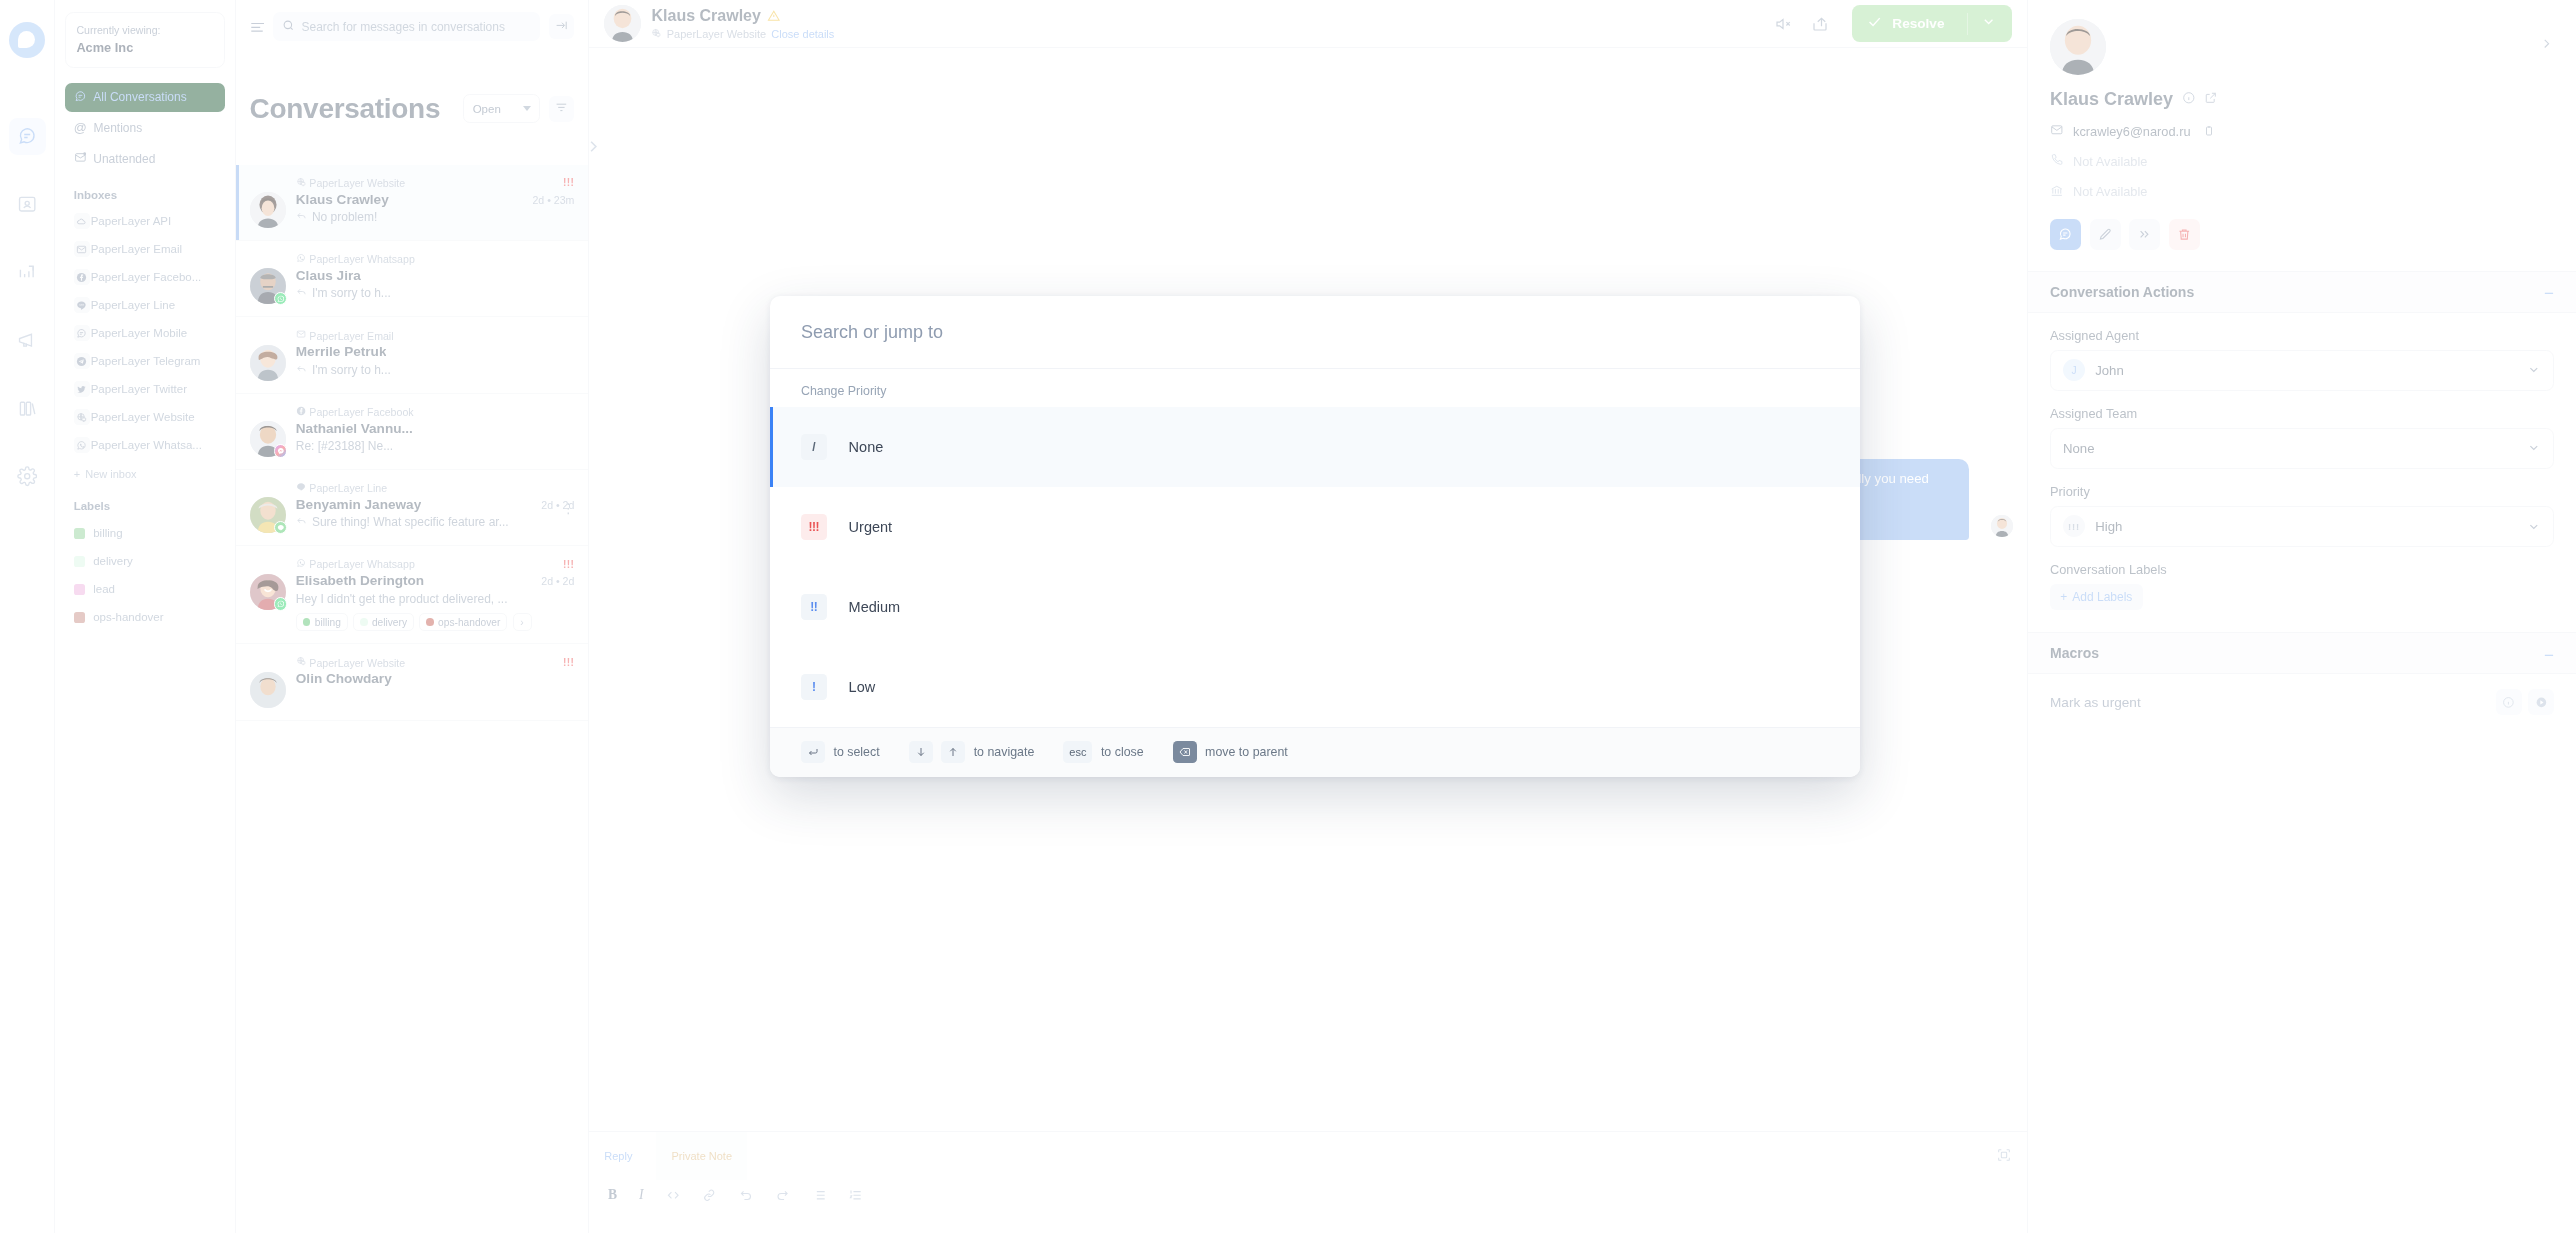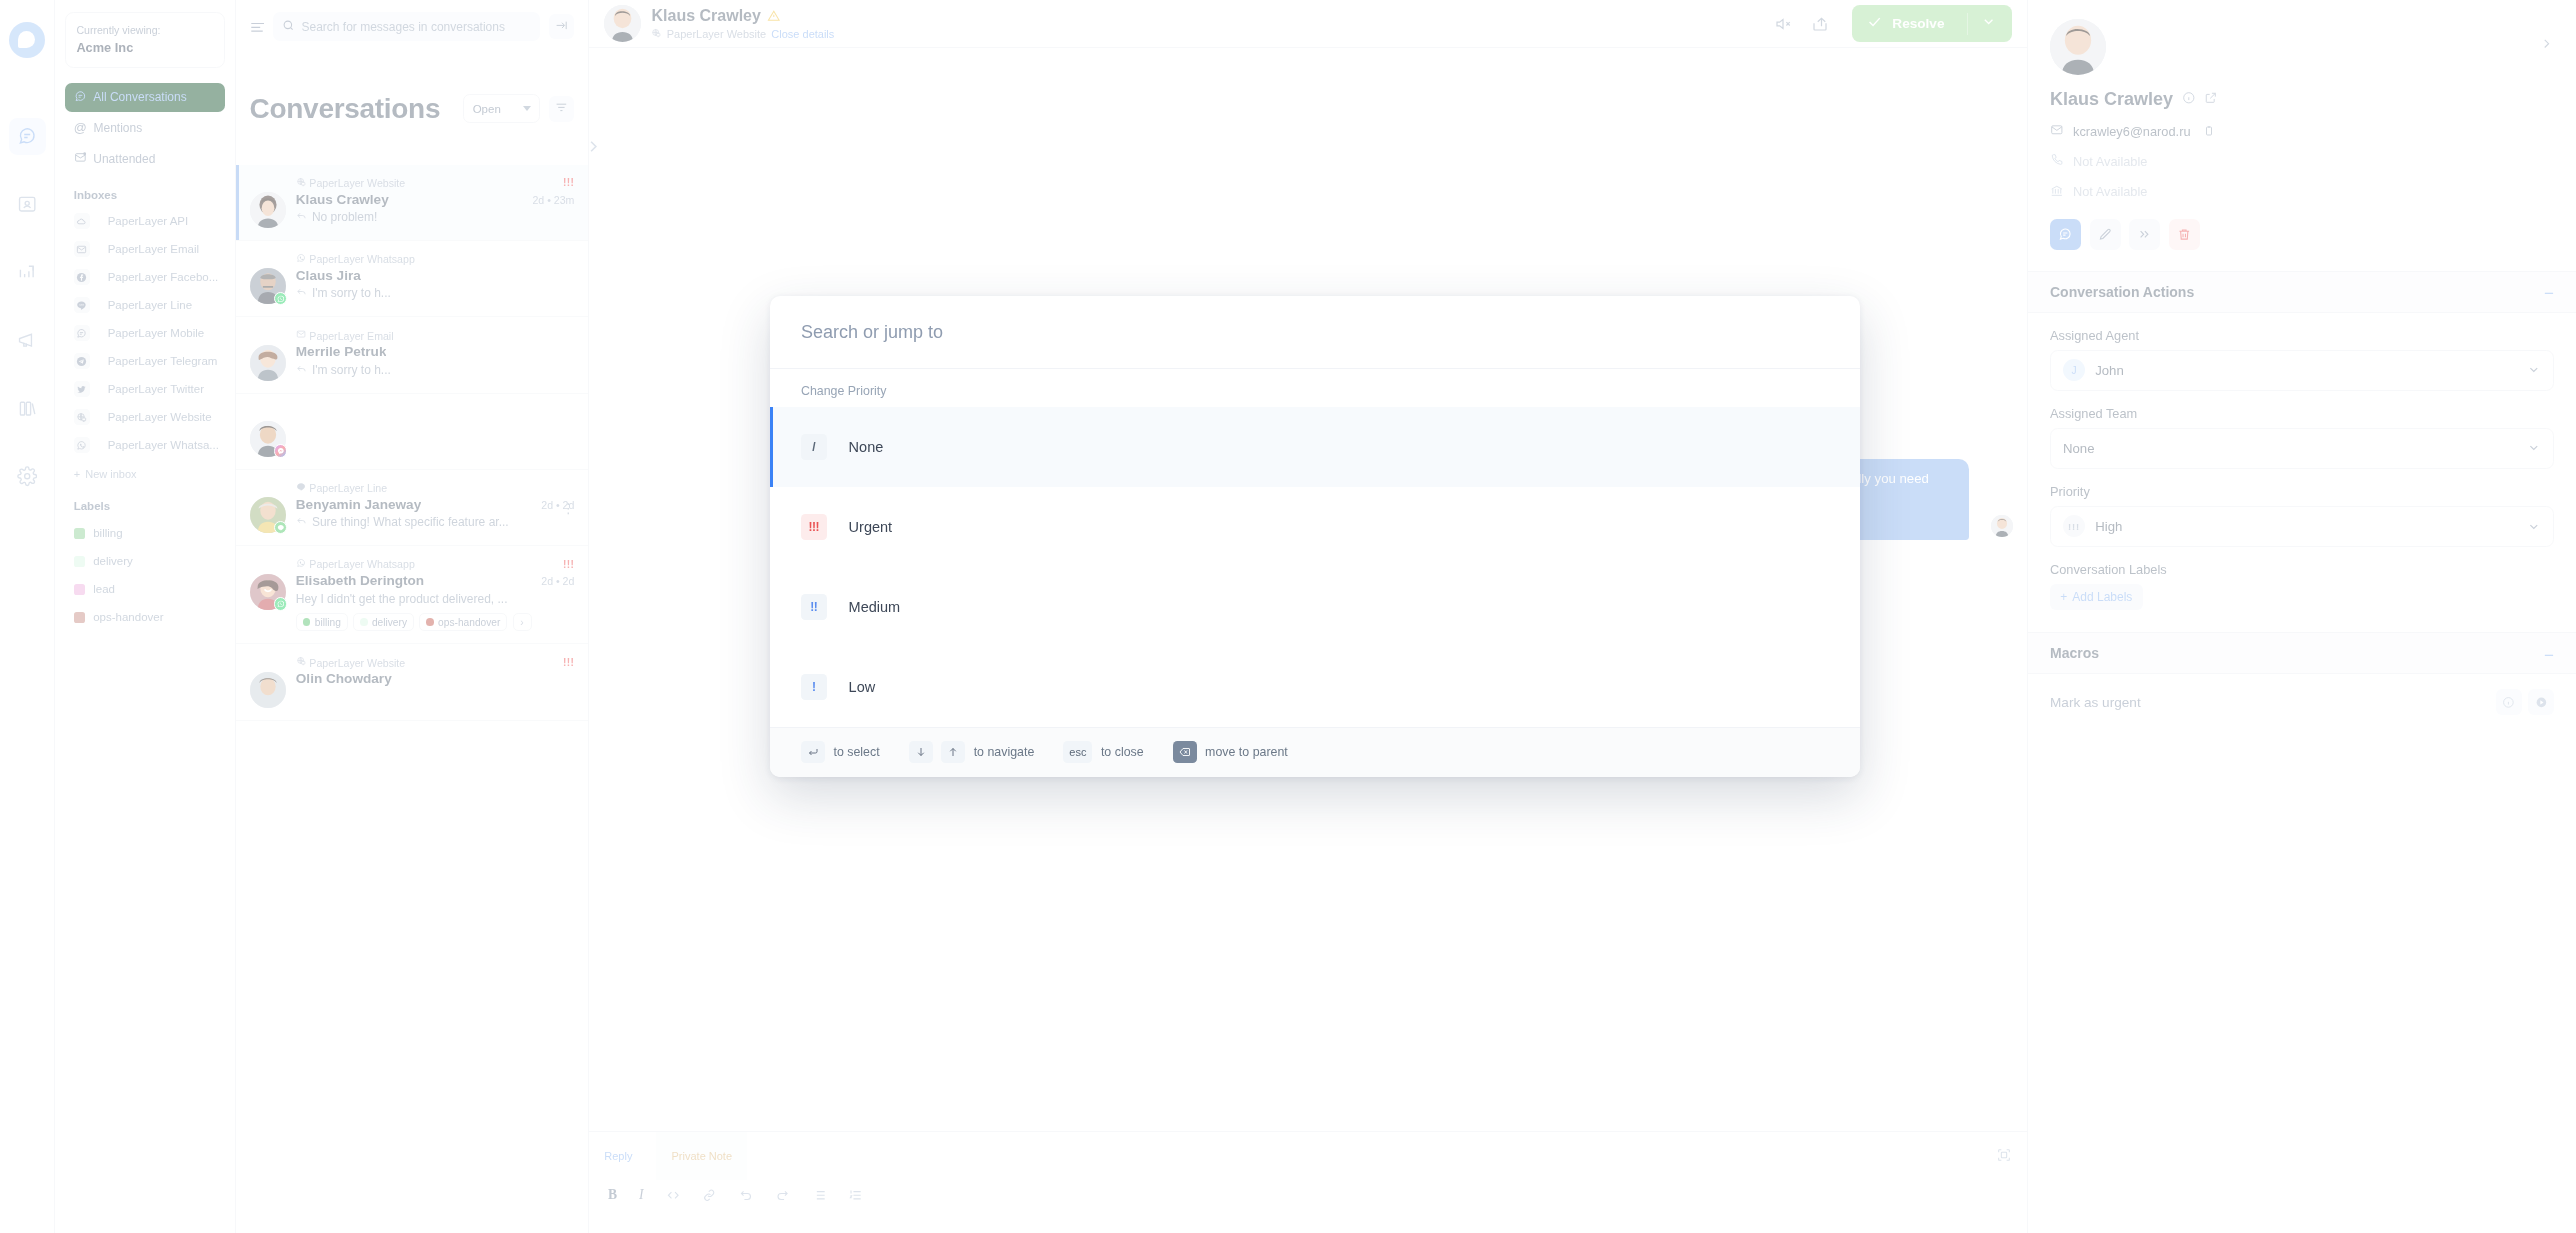--- a/index.html
+++ b/index.html
@@ -54,21 +54,21 @@
     font-size: 12px; color: #8896aa; margin-bottom: 1.7px;
   }
   .nav-item.active { background: #14532d; color: #8ab4f0; }
   .nav-item svg { width: 12.8px; height: 12.8px; flex: none; }
   .nav-item .at { font-size: 12.8px; line-height: 12.8px; }
   .sec-title {
     font-size: 11.5px; font-weight: 700; color: #7b8a9e;
     margin: 15.3px 0 6.8px 8.5px;
   }
   .inbox-item {
-    display: flex; align-items: center; gap: 18px;
+    display: flex; align-items: center; gap: 1px;
     height: 28px; padding: 0 8.5px; font-size: 11.5px; color: #9aa8ba;
     white-space: nowrap; overflow: hidden;
   }
   .ibadge {
     width: 16px; height: 16px; border-radius: 4.3px; background: #f3f5f8;
     display:flex; align-items:center; justify-content:center; flex:none;
     color:#8f9cb0;
   }
   .ibadge svg { width: 11px; height: 11px; }
   .new-inbox {
@@ -679,20 +679,37 @@
               <path d="M11 12c2-6 18-6 20 0 .5-7-20-9-20 0Z" fill="#241a14"></path>
               <path d="M21 29c7 0 12 4 12 13H9c0-9 5-13 12-13Z" fill="#3f4a56"></path>
             </svg>
           </div>
         <span class="ch-dot" style="background:linear-gradient(135deg,#b44bf5,#f5484e,#2a7cf7)">
           <svg viewBox="0 0 24 24" width="7.7" height="7.7" fill="#fff">
               <path d="M12 3C6.9 3 3 6.8 3 11.8c0 2.8 1.3 5.3 3.3 6.9V22l3-1.7c.8.2 1.7.3 2.7.3 5.1 0 9-3.8 9-8.8S17.1 3 12 3Zm.9 11.8-2.3-2.5-4.5 2.5 4.9-5.3 2.4 2.4 4.4-2.4-4.9 5.3Z"></path>
             </svg>
         </span>
       </div>
+      <div class="conv-body">
+        <div class="conv-top">
+          <span class="inbox-tag">
+            <span><svg viewBox="0 0 24 24" fill="currentColor">
+                  <circle cx="12" cy="12" r="10"></circle>
+                  <path fill="#fff" d="M13.2 19v-6h2l.3-2.4h-2.3V9.1c0-.7.2-1.1 1.2-1.1h1.2V5.9A17 17 0 0 0 13.8 5c-1.8 0-3 1.1-3 3v2.6H8.7V13h2.1v6Z"></path>
+                </svg></span>
+            <span>PaperLayer Facebook</span>
+          </span>
+        </div>
+        <div class="conv-name-row">
+          <span class="conv-name">Nathaniel Vannu...</span>
+        </div>
+        <div class="conv-snip">
+          <span>Re: [#23188] Ne...</span>
+        </div>
+      </div>
     </div>
 
     <div class="conv">
       <div class="av-wrap">
         <div class="avatar">
             <svg class="face" viewBox="0 0 42 42">
               <rect width="42" height="42" fill="#9cb37c"></rect>
               <ellipse cx="21" cy="16" rx="9" ry="10.5" fill="#e4bb96"></ellipse>
               <path d="M10 13c1-7 21-7 22 0 0 2-3-3-11-3s-11 5-11 3Z" fill="#d6d3cd"></path>
               <path d="M21 29c7 0 12 4 12 13H9c0-9 5-13 12-13Z" fill="#e8c75a"></path>

